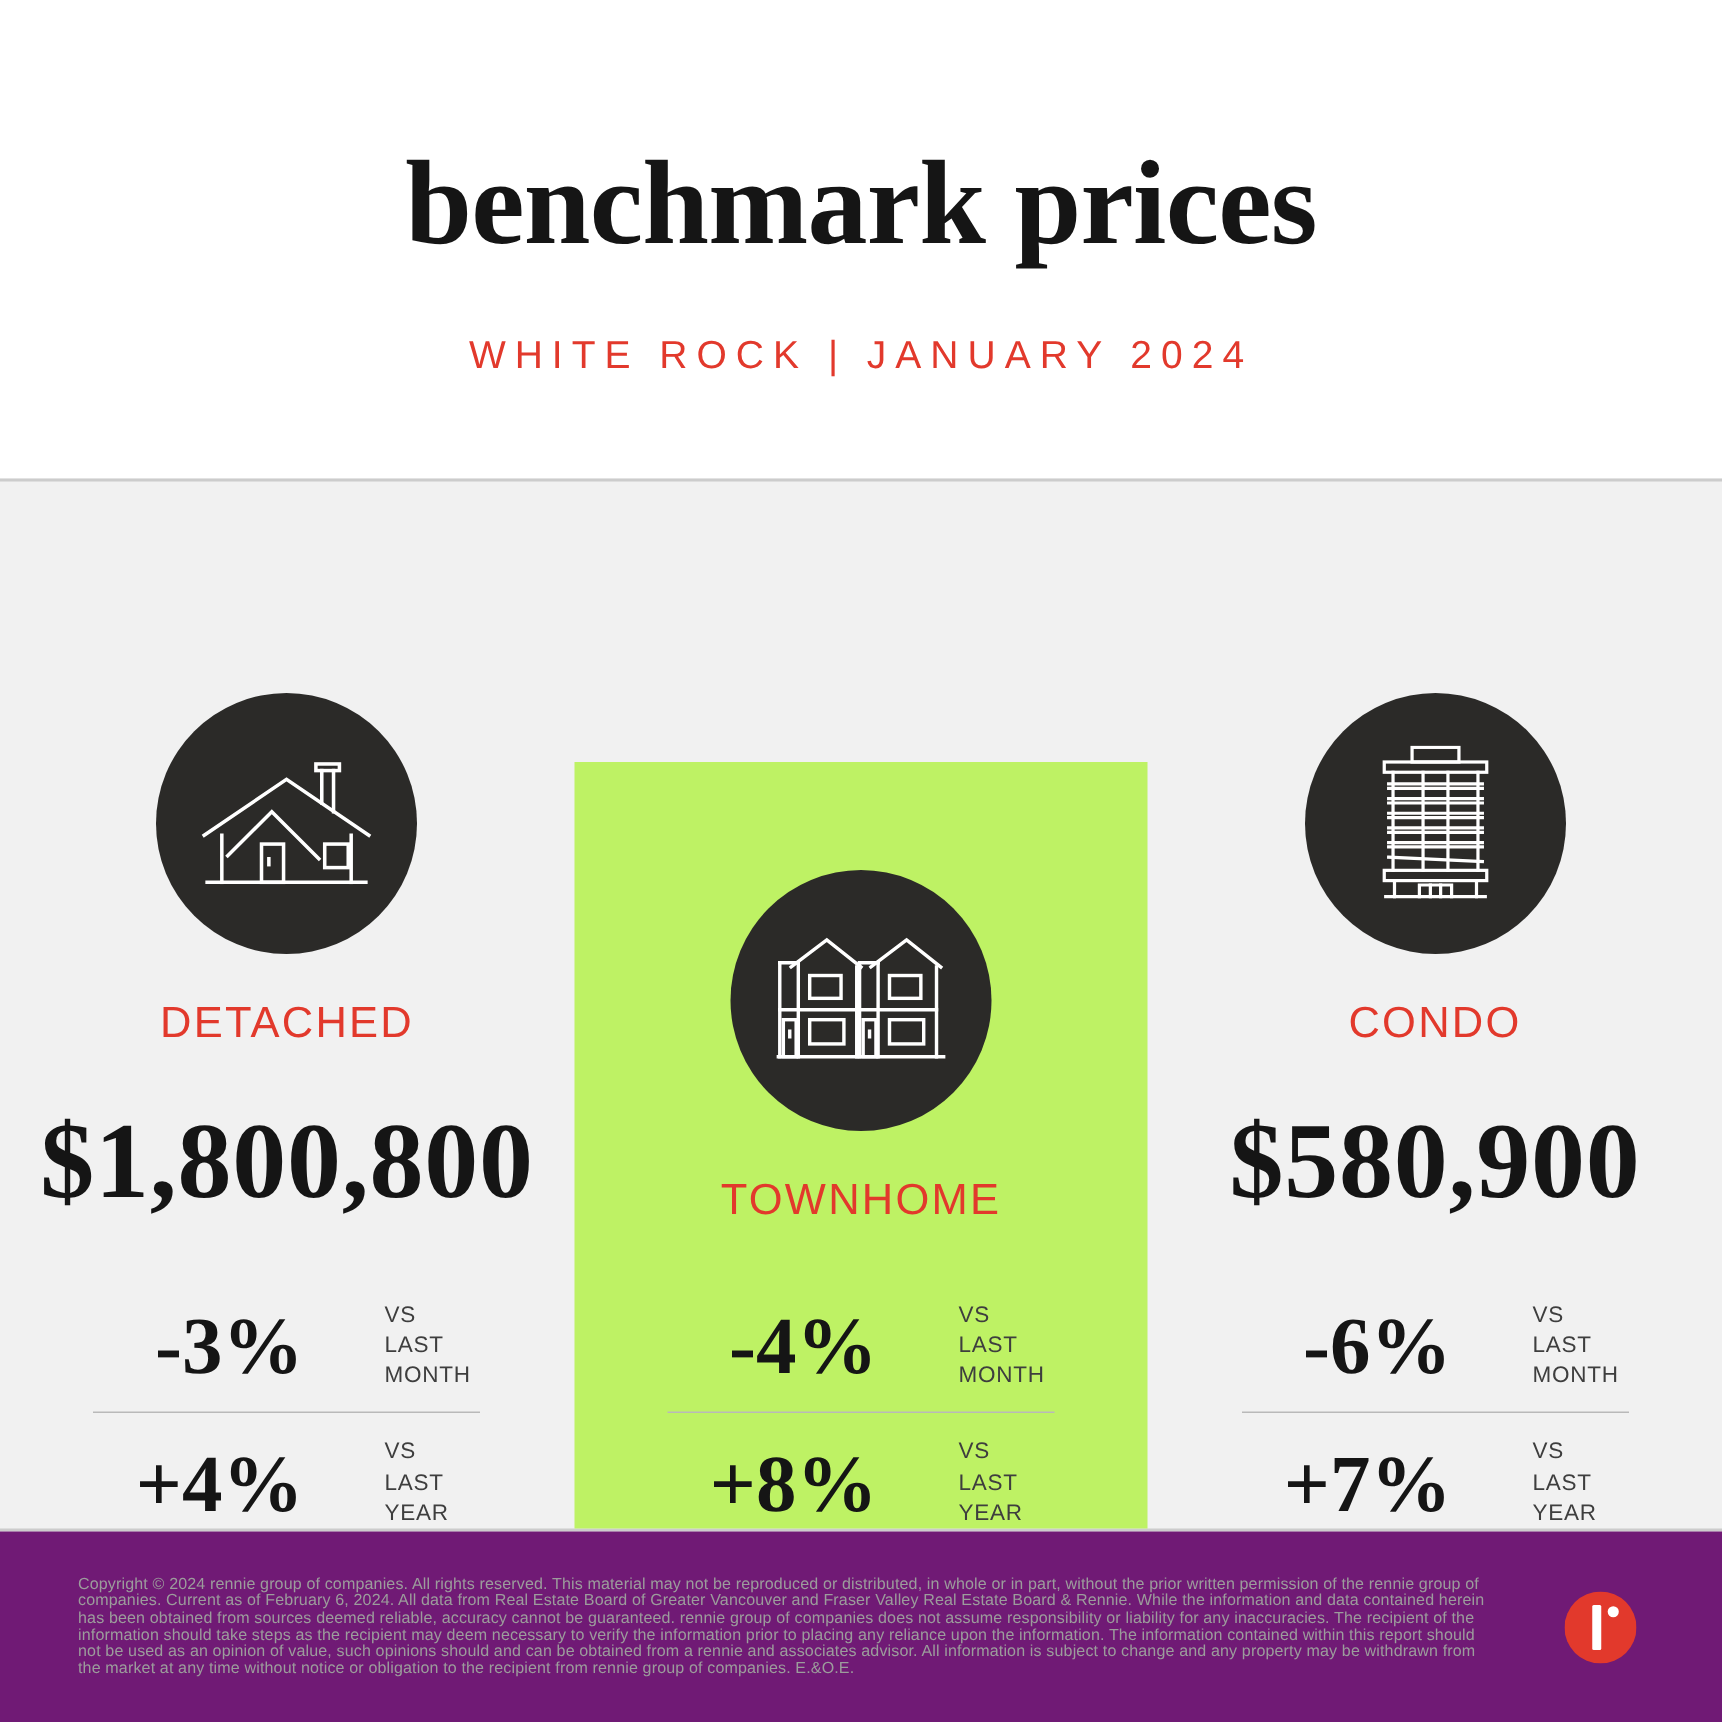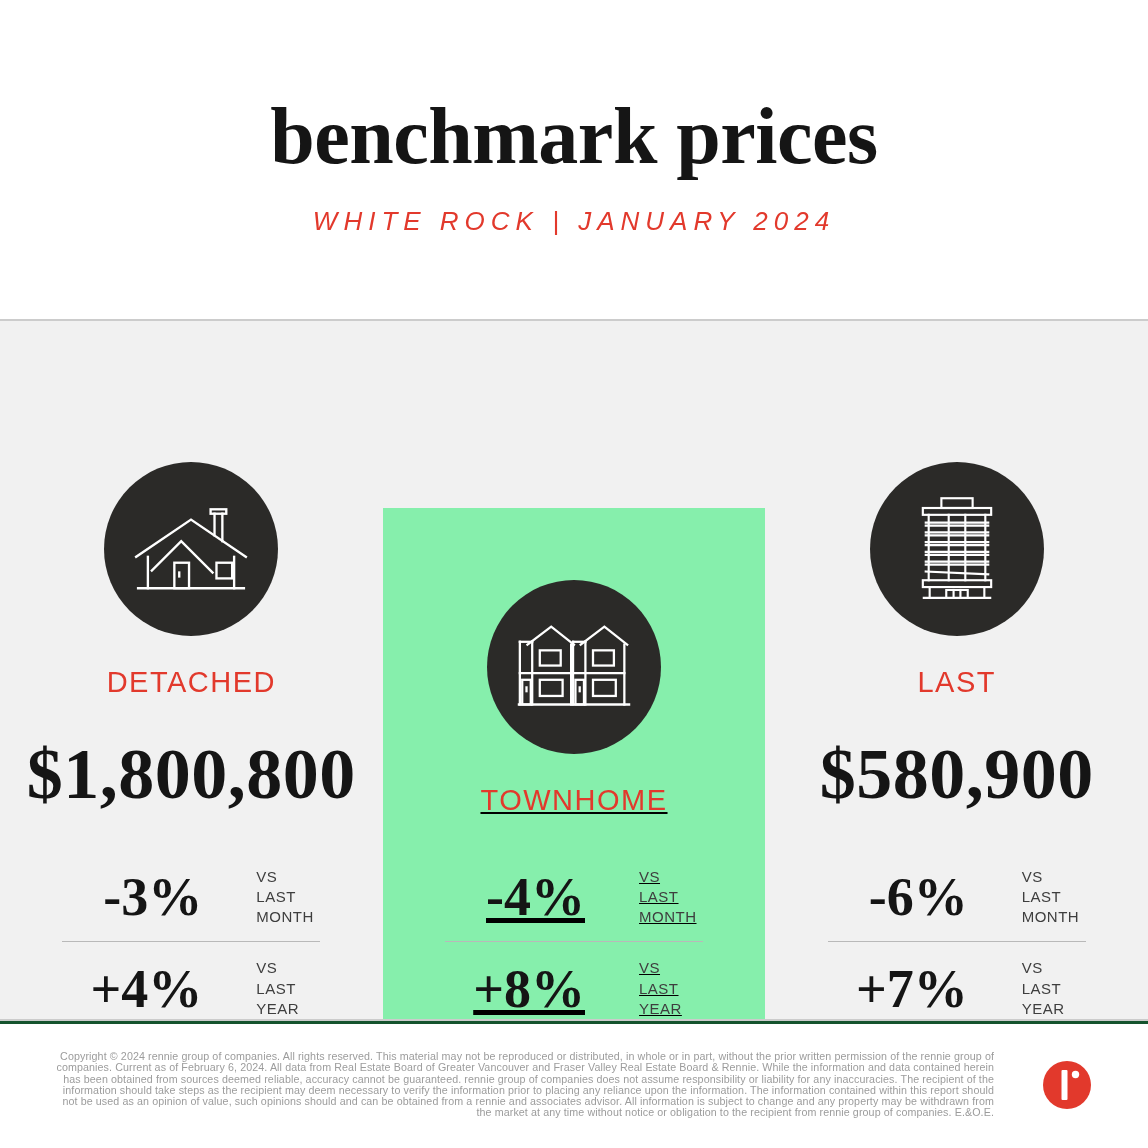--- a/index.html
+++ b/index.html
@@ -11,47 +11,47 @@
     --text-black:#151515;
     --vs-label-gray:#3E3E3E;
     --disclaimer-gray:#9C9C9C;
   }
   *{box-sizing:border-box;}
   html,body{margin:0;padding:0;}
   body{
     width:1148px;height:1148px;overflow:hidden;background:#FFFFFF;
     font-family:"Liberation Sans",sans-serif;
   }
-  .page{width:1148px;height:1024px;display:flex;flex-direction:column;background:#FFFFFF;}
+  .page{width:1148px;height:1148px;display:flex;flex-direction:column;background:#FFFFFF;}
 
   
   .header{height:319px;flex:0 0 auto;display:flex;flex-direction:column;align-items:center;background:#FFFFFF;}
   .title{
     margin:92px 0 0 0;
     font-family:"Liberation Serif","DejaVu Serif",serif;
     font-weight:700;font-size:80px;line-height:1.1;
     color:var(--text-black);letter-spacing:-0.5px;
   }
   .subtitle{
-    margin-top:26px;
+    margin-top:41px;
     color:var(--accent-red);
-    font-size:26px;font-weight:400;letter-spacing:6px;font-style:italic;
+    font-size:26px;font-weight:400;letter-spacing:6px;
   }
 
   
   .main{
     flex:0 0 auto;height:702px;
     background:var(--band-gray);
     border-top:2px solid var(--divider-gray);
     border-bottom:2px solid var(--divider-gray);
     display:flex;
     align-items:flex-end;
   }
   .col{flex:1 1 0;display:flex;flex-direction:column;align-items:center;}
-  .col.middle{background:#86efac;text-decoration:underline;}
+  .col.middle{background:#bef264;}
 
   .circle{
     margin-top:72px;width:174px;height:174px;border-radius:50%;
     background:var(--circle-dark);
     display:flex;align-items:center;justify-content:center;flex:0 0 auto;
   }
   .cat-label{
     margin-top:32px;
     color:var(--accent-red);
     font-size:29px;letter-spacing:1.5px;line-height:1;
@@ -74,21 +74,21 @@
     margin-left:54px;width:68px;
     font-size:15px;line-height:1.35;letter-spacing:0.5px;
     color:var(--vs-label-gray);
   }
   .pct-divider{
     width:258px;height:1px;background:var(--pct-divider-gray);
     border:none;margin:14px 0 16px 0;
   }
 
   
-  .footer{flex:1 1 auto;position:relative;background:#14532d;text-align:right;}
+  .footer{flex:1 1 auto;position:relative;background:#701a75;}
   .disclaimer{
     position:absolute;left:52px;top:30px;width:942px;
     font-size:10.7px;line-height:11.3px;letter-spacing:0.1px;
     color:var(--disclaimer-gray);margin:0;
   }
   .logo{position:absolute;left:1043px;top:40px;width:48px;height:48px;}
 </style>
 </head>
 <body>
 
@@ -202,21 +202,21 @@
             <rect x="7" y="85" width="70" height="7"></rect>
             <line x1="14" y1="92" x2="14" y2="103"></line>
             <line x1="70" y1="92" x2="70" y2="103"></line>
             <path d="M31 103 L31 95 L53 95 L53 103"></path>
             <line x1="38.5" y1="95" x2="38.5" y2="103"></line>
             <line x1="45.5" y1="95" x2="45.5" y2="103"></line>
             <line x1="8" y1="103" x2="76" y2="103"></line>
           </g>
         </svg>
       </div>
-      <div class="cat-label">LAST</div>
+      <div class="cat-label">CONDO</div>
       <div class="price">$580,900</div>
       <div class="pct-block">
         <div class="pct-row">
           <span class="pct-value">-6%</span>
           <span class="pct-label">VS LAST MONTH</span>
         </div>
         <div class="pct-divider"></div>
         <div class="pct-row">
           <span class="pct-value">+7%</span>
           <span class="pct-label">VS LAST YEAR</span>

